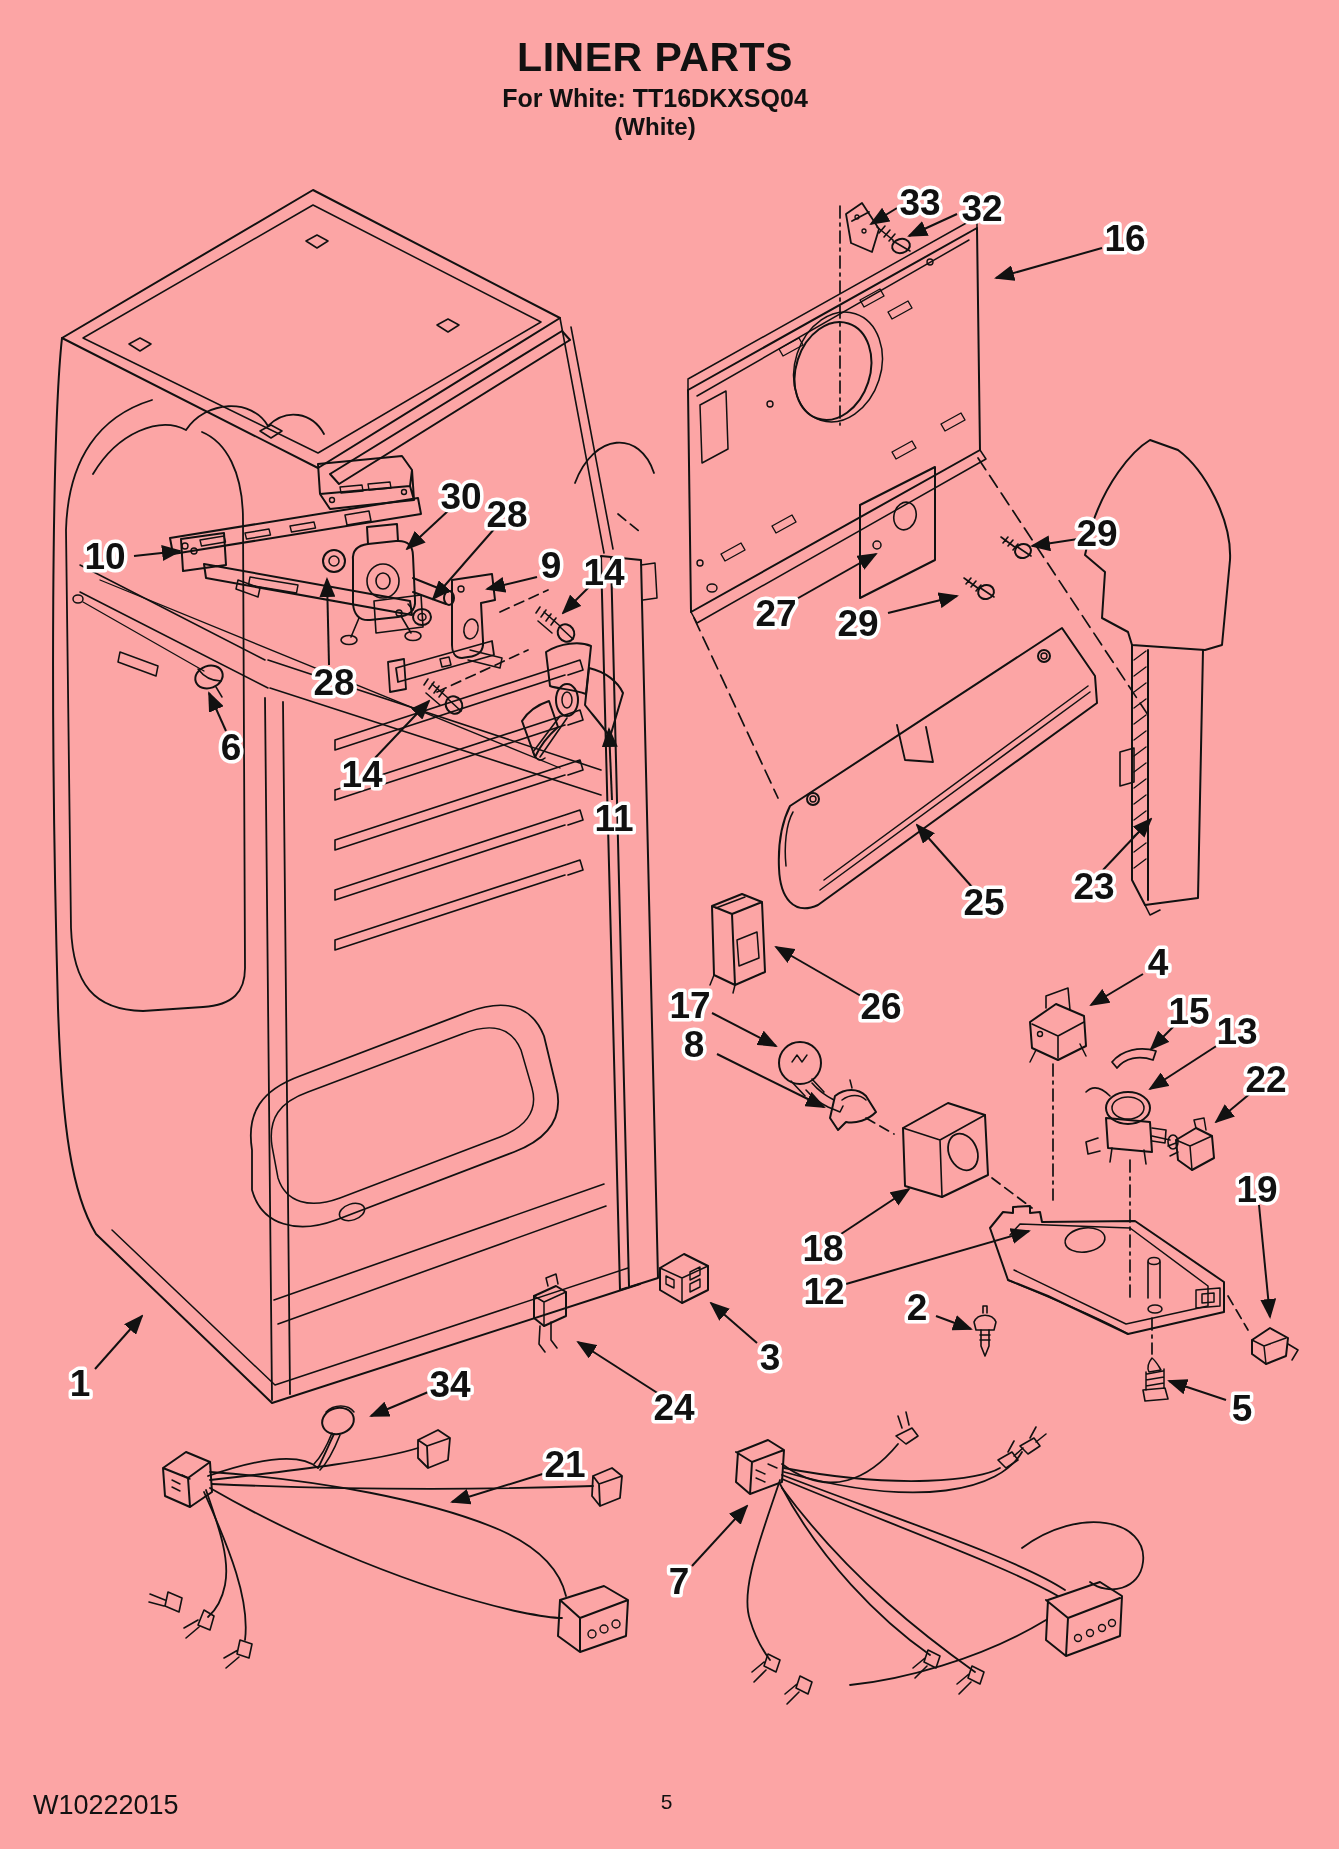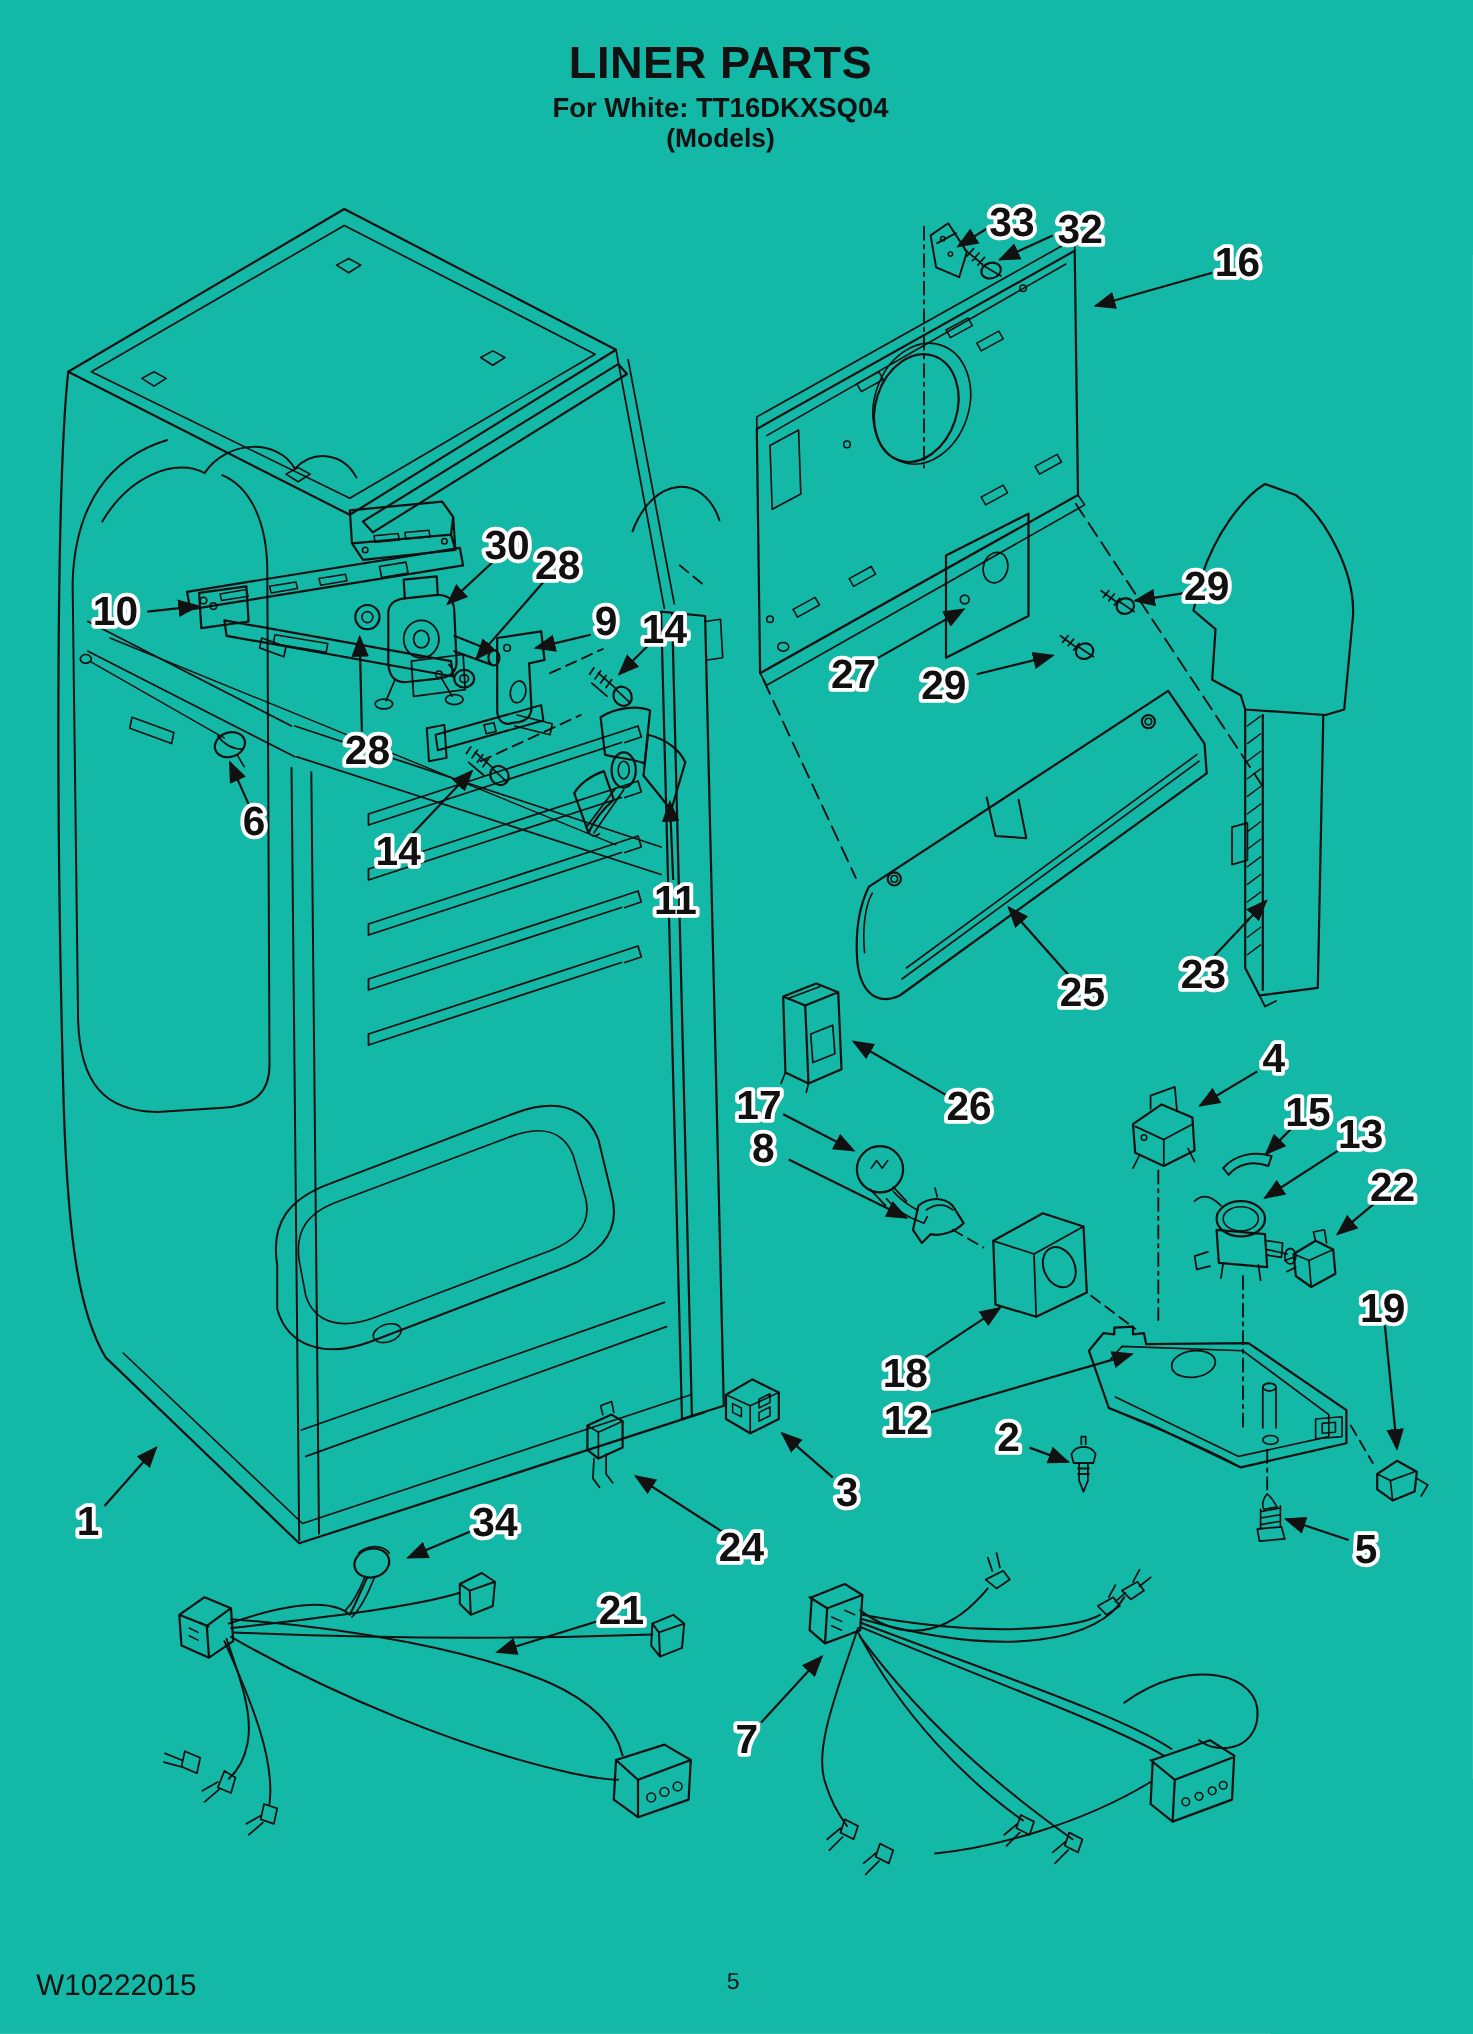--- a/index.html
+++ b/index.html
@@ -1,37 +1,37 @@
 <!DOCTYPE html>
 <html><head>
 <meta charset="utf-8">
 <style>
   html,body{margin:0;padding:0;background:#fff;}
-  .page{position:relative;width:1339px;height:1849px;background:#14b8a6;overflow:hidden;
+  .page{position:relative;width:1339px;height:1849px;background:#fca5a5;overflow:hidden;
         font-family:"Liberation Sans",sans-serif;color:#111;}
   .header{position:absolute;top:34px;left:0;width:1310px;text-align:center;line-height:1.15;}
   .title{font-size:41px;font-weight:bold;letter-spacing:0.5px;}
   .models{font-size:25px;font-weight:bold;margin-top:3px;}
   .finish{font-size:24px;font-weight:bold;}
   .footer-doc{position:absolute;left:33px;top:1790px;font-size:27px;}
   .footer-page{position:absolute;left:0;top:1790px;width:1333px;text-align:center;font-size:21px;}
   svg.art{position:absolute;left:0;top:0;}
   .callout-num{font-family:"Liberation Sans",sans-serif;font-weight:bold;font-size:37px;fill:#111;
        text-anchor:middle;dominant-baseline:central;paint-order:stroke;stroke:#fff;stroke-width:7px;stroke-linejoin:round;}
   .callout-arrow{stroke:#111;stroke-width:2px;fill:none;}
 </style>
 </head>
 <body>
 
 <div class="page">
 
   <div class="header">
     <div class="title">LINER PARTS</div>
     <div class="models">For White: TT16DKXSQ04</div>
-    <div class="finish">(Models)</div>
+    <div class="finish">(White)</div>
   </div>
 
   <svg class="art" width="1339" height="1849" viewBox="0 0 1339 1849">
     <defs>
       <marker id="arrowhead" markerWidth="10" markerHeight="8" refX="9" refY="4" orient="auto">
         <path d="M0,0 L10,4 L0,8 Z" fill="#111"></path>
       </marker>
     </defs>
 
     <g stroke="#111" fill="none" stroke-width="2" stroke-linecap="round" stroke-linejoin="round">

